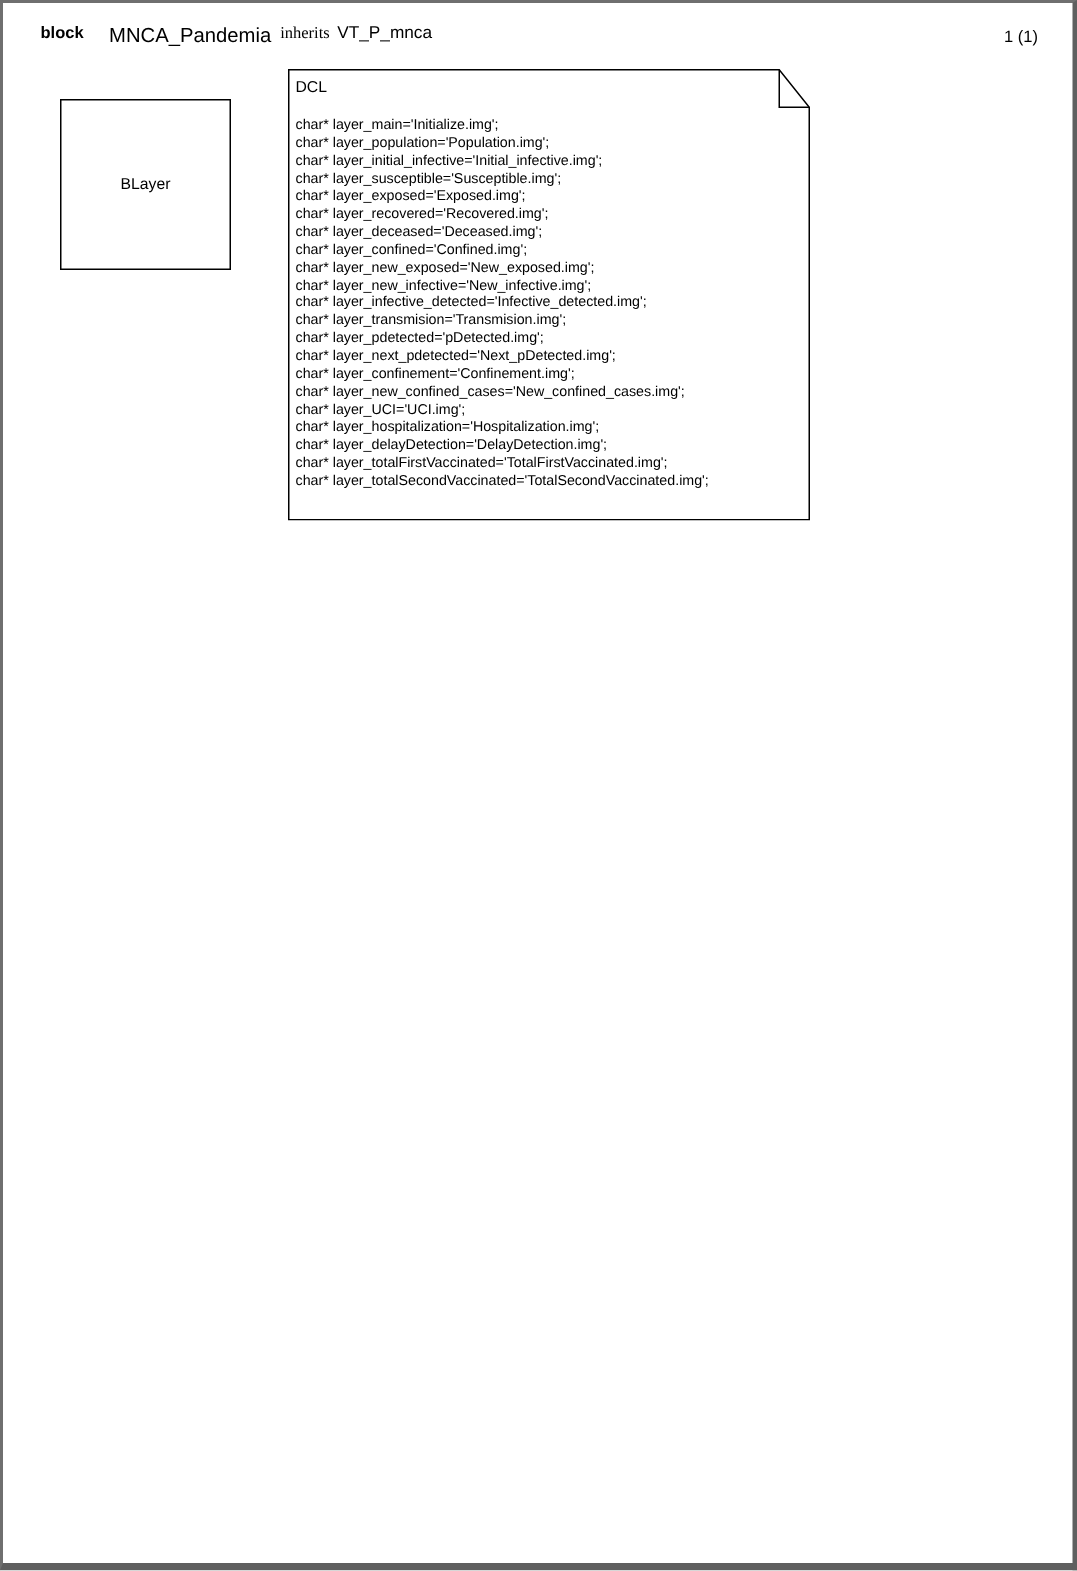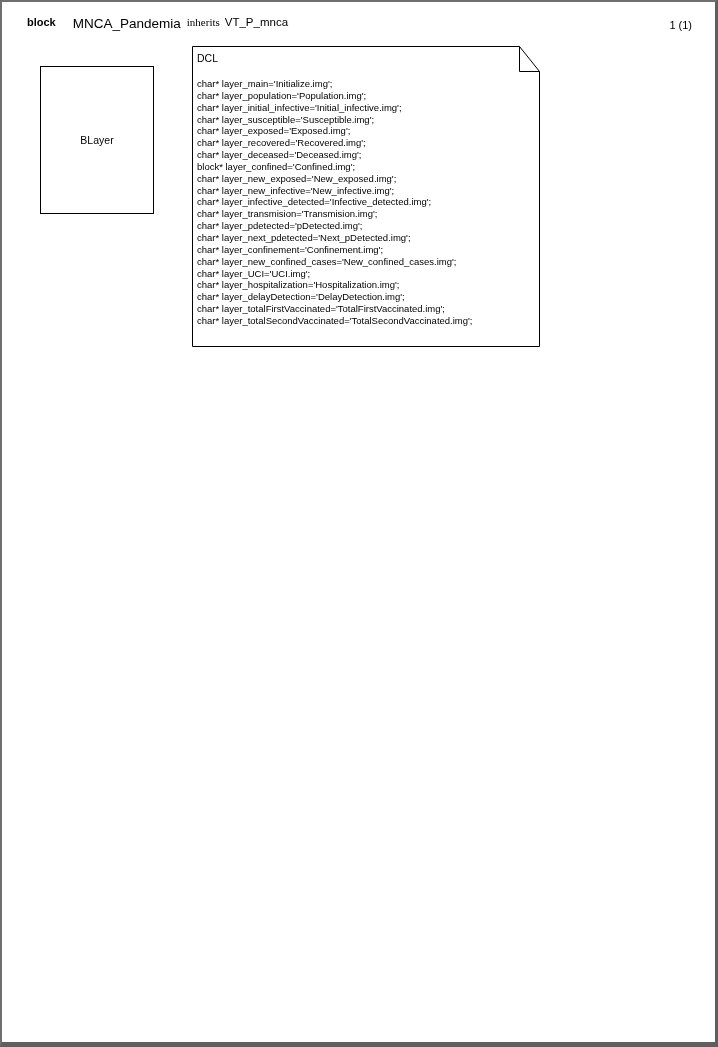--- a/index.html
+++ b/index.html
@@ -50,21 +50,21 @@
     position: absolute;
     top: 17px;
     right: 23px;
     font-size: 11px;
   }
   .blayer-box {
     position: absolute;
     left: 38px;
     top: 64px;
     width: 114px;
-    height: 148px;
+    height: 114px;
     box-sizing: border-box;
     border: 1px solid #000000;
     background: #ffffff;
     display: flex;
     align-items: center;
     justify-content: center;
   }
   .blayer-label {
     font-size: 10.5px;
   }
@@ -128,21 +128,21 @@
     <div class="note-content">
       <div class="note-title">DCL</div>
       <div class="decl-list">
           <div>char* layer_main='Initialize.img';</div>
           <div>char* layer_population='Population.img';</div>
           <div>char* layer_initial_infective='Initial_infective.img';</div>
           <div>char* layer_susceptible='Susceptible.img';</div>
           <div>char* layer_exposed='Exposed.img';</div>
           <div>char* layer_recovered='Recovered.img';</div>
           <div>char* layer_deceased='Deceased.img';</div>
-          <div>block* layer_confined='Confined.img';</div>
+          <div>char* layer_confined='Confined.img';</div>
           <div>char* layer_new_exposed='New_exposed.img';</div>
           <div>char* layer_new_infective='New_infective.img';</div>
           <div>char* layer_infective_detected='Infective_detected.img';</div>
           <div>char* layer_transmision='Transmision.img';</div>
           <div>char* layer_pdetected='pDetected.img';</div>
           <div>char* layer_next_pdetected='Next_pDetected.img';</div>
           <div>char* layer_confinement='Confinement.img';</div>
           <div>char* layer_new_confined_cases='New_confined_cases.img';</div>
           <div>char* layer_UCI='UCI.img';</div>
           <div>char* layer_hospitalization='Hospitalization.img';</div>

